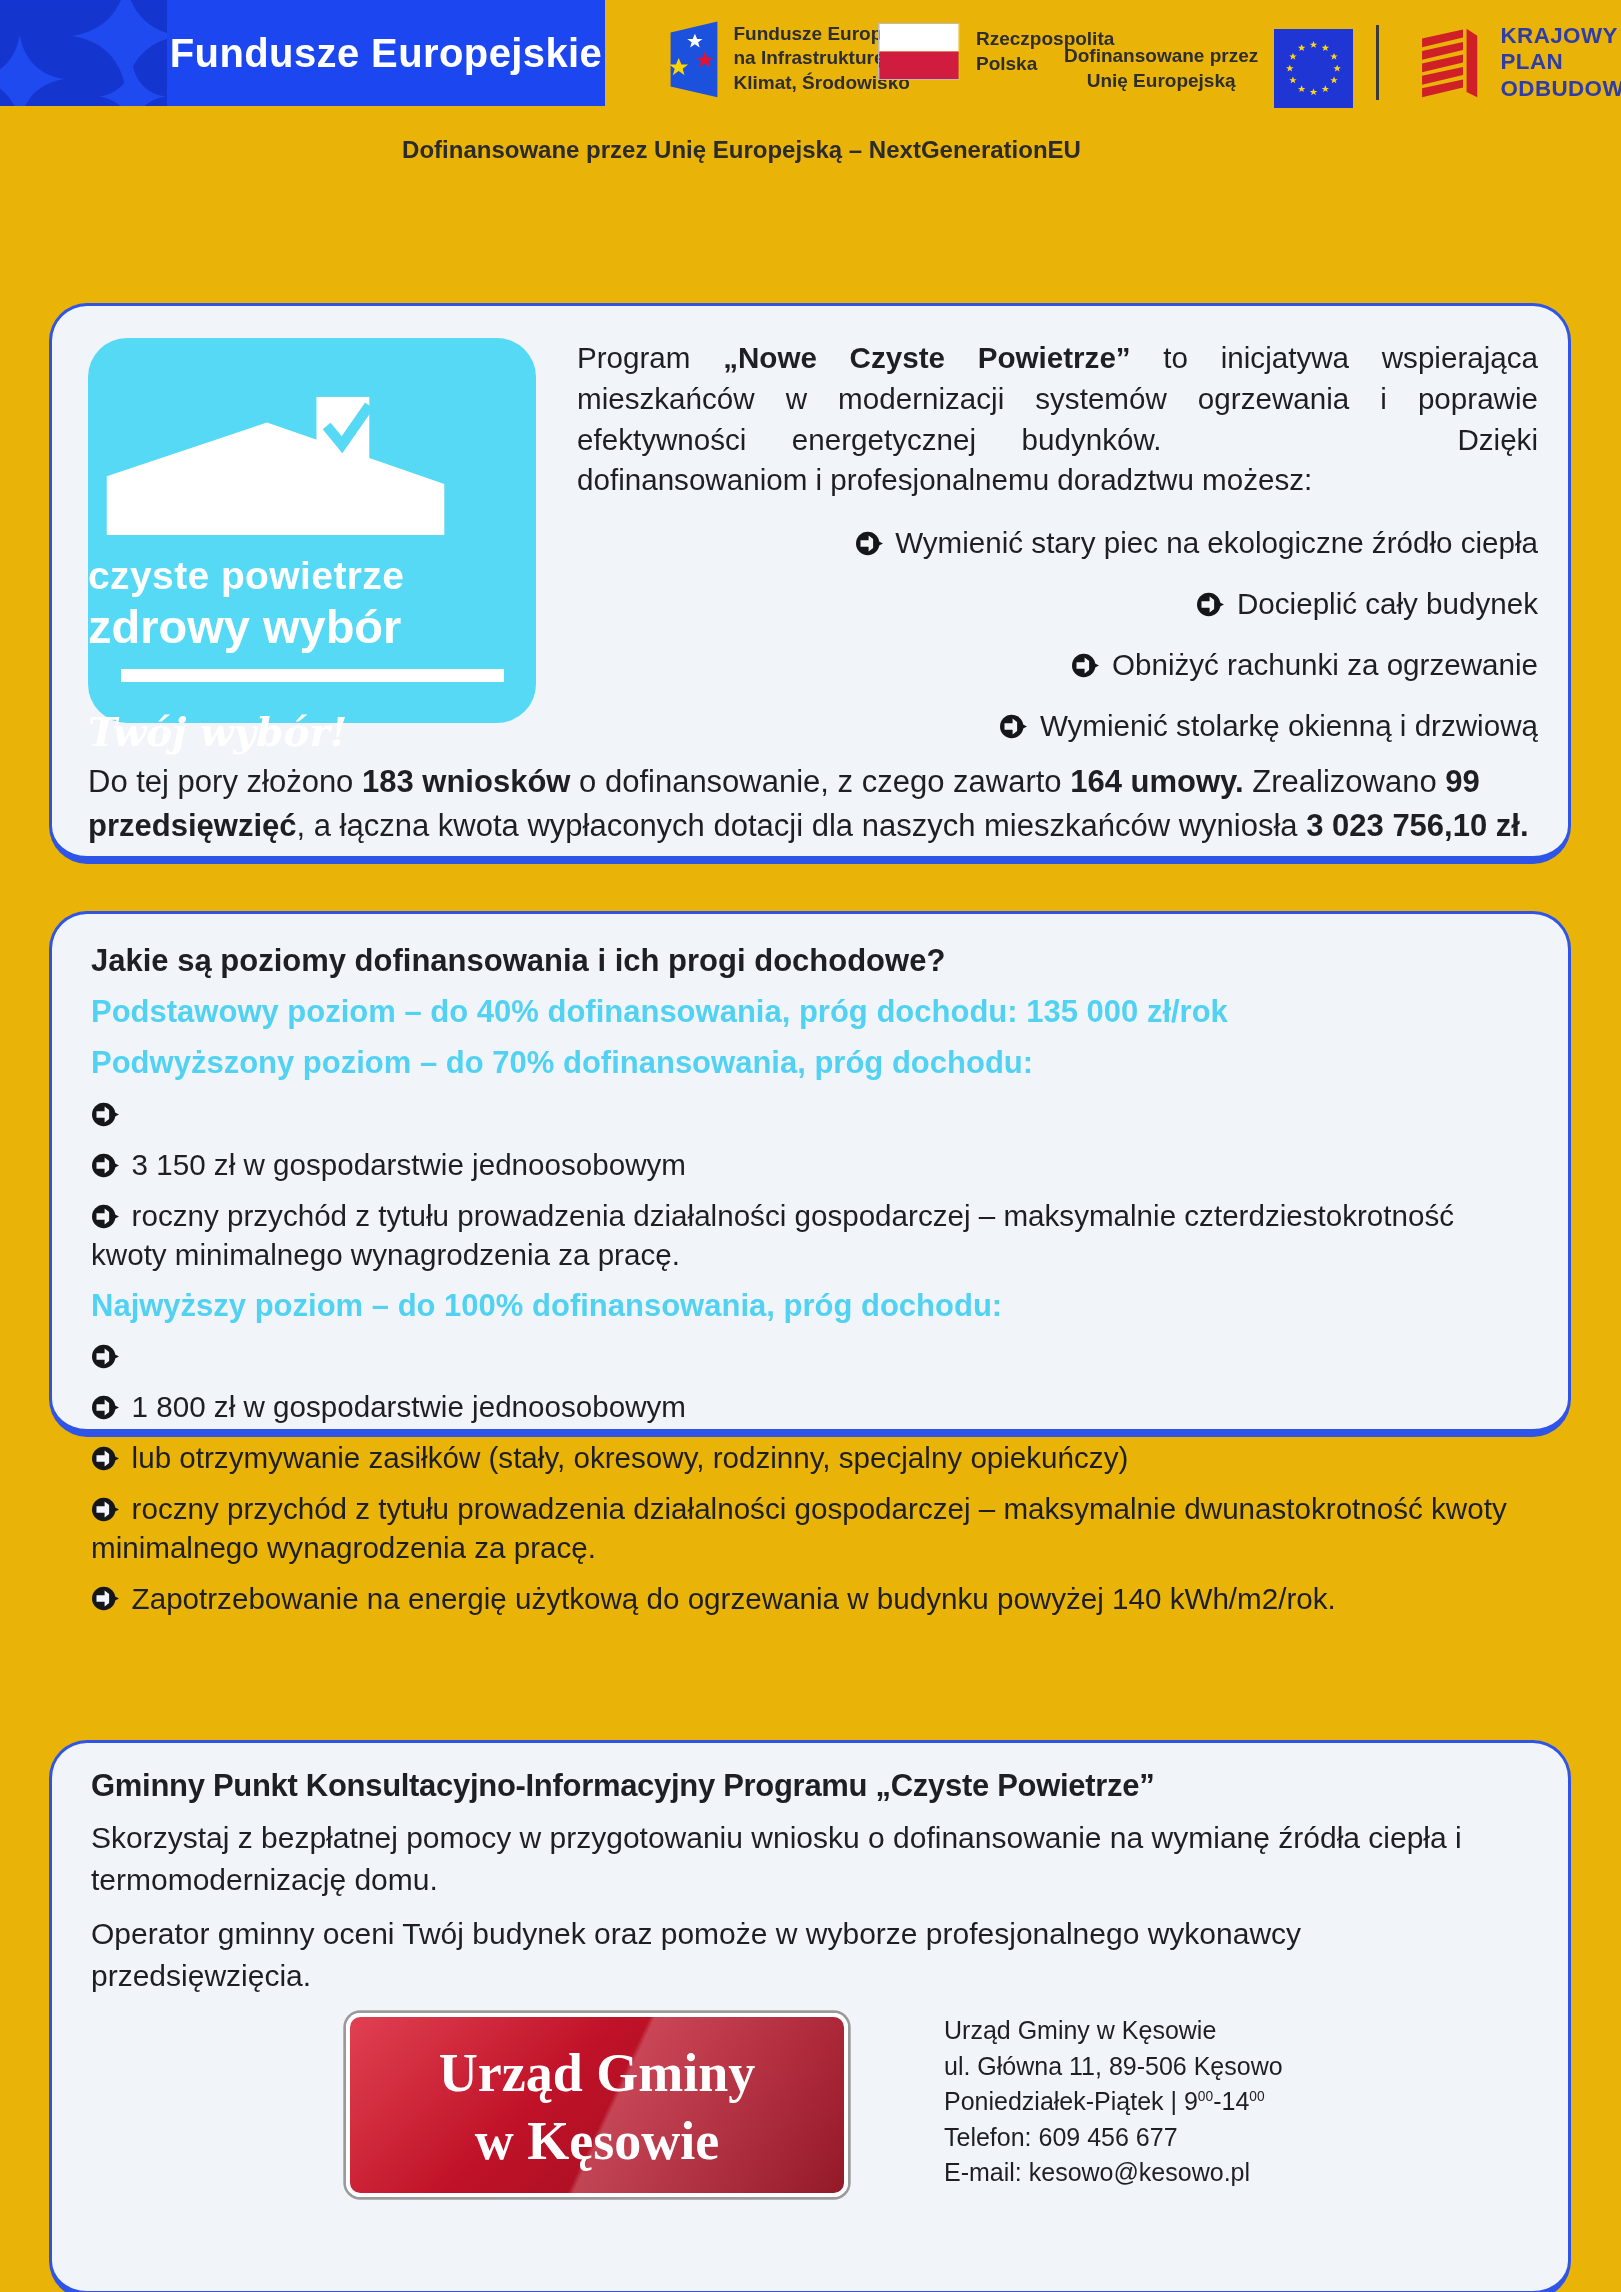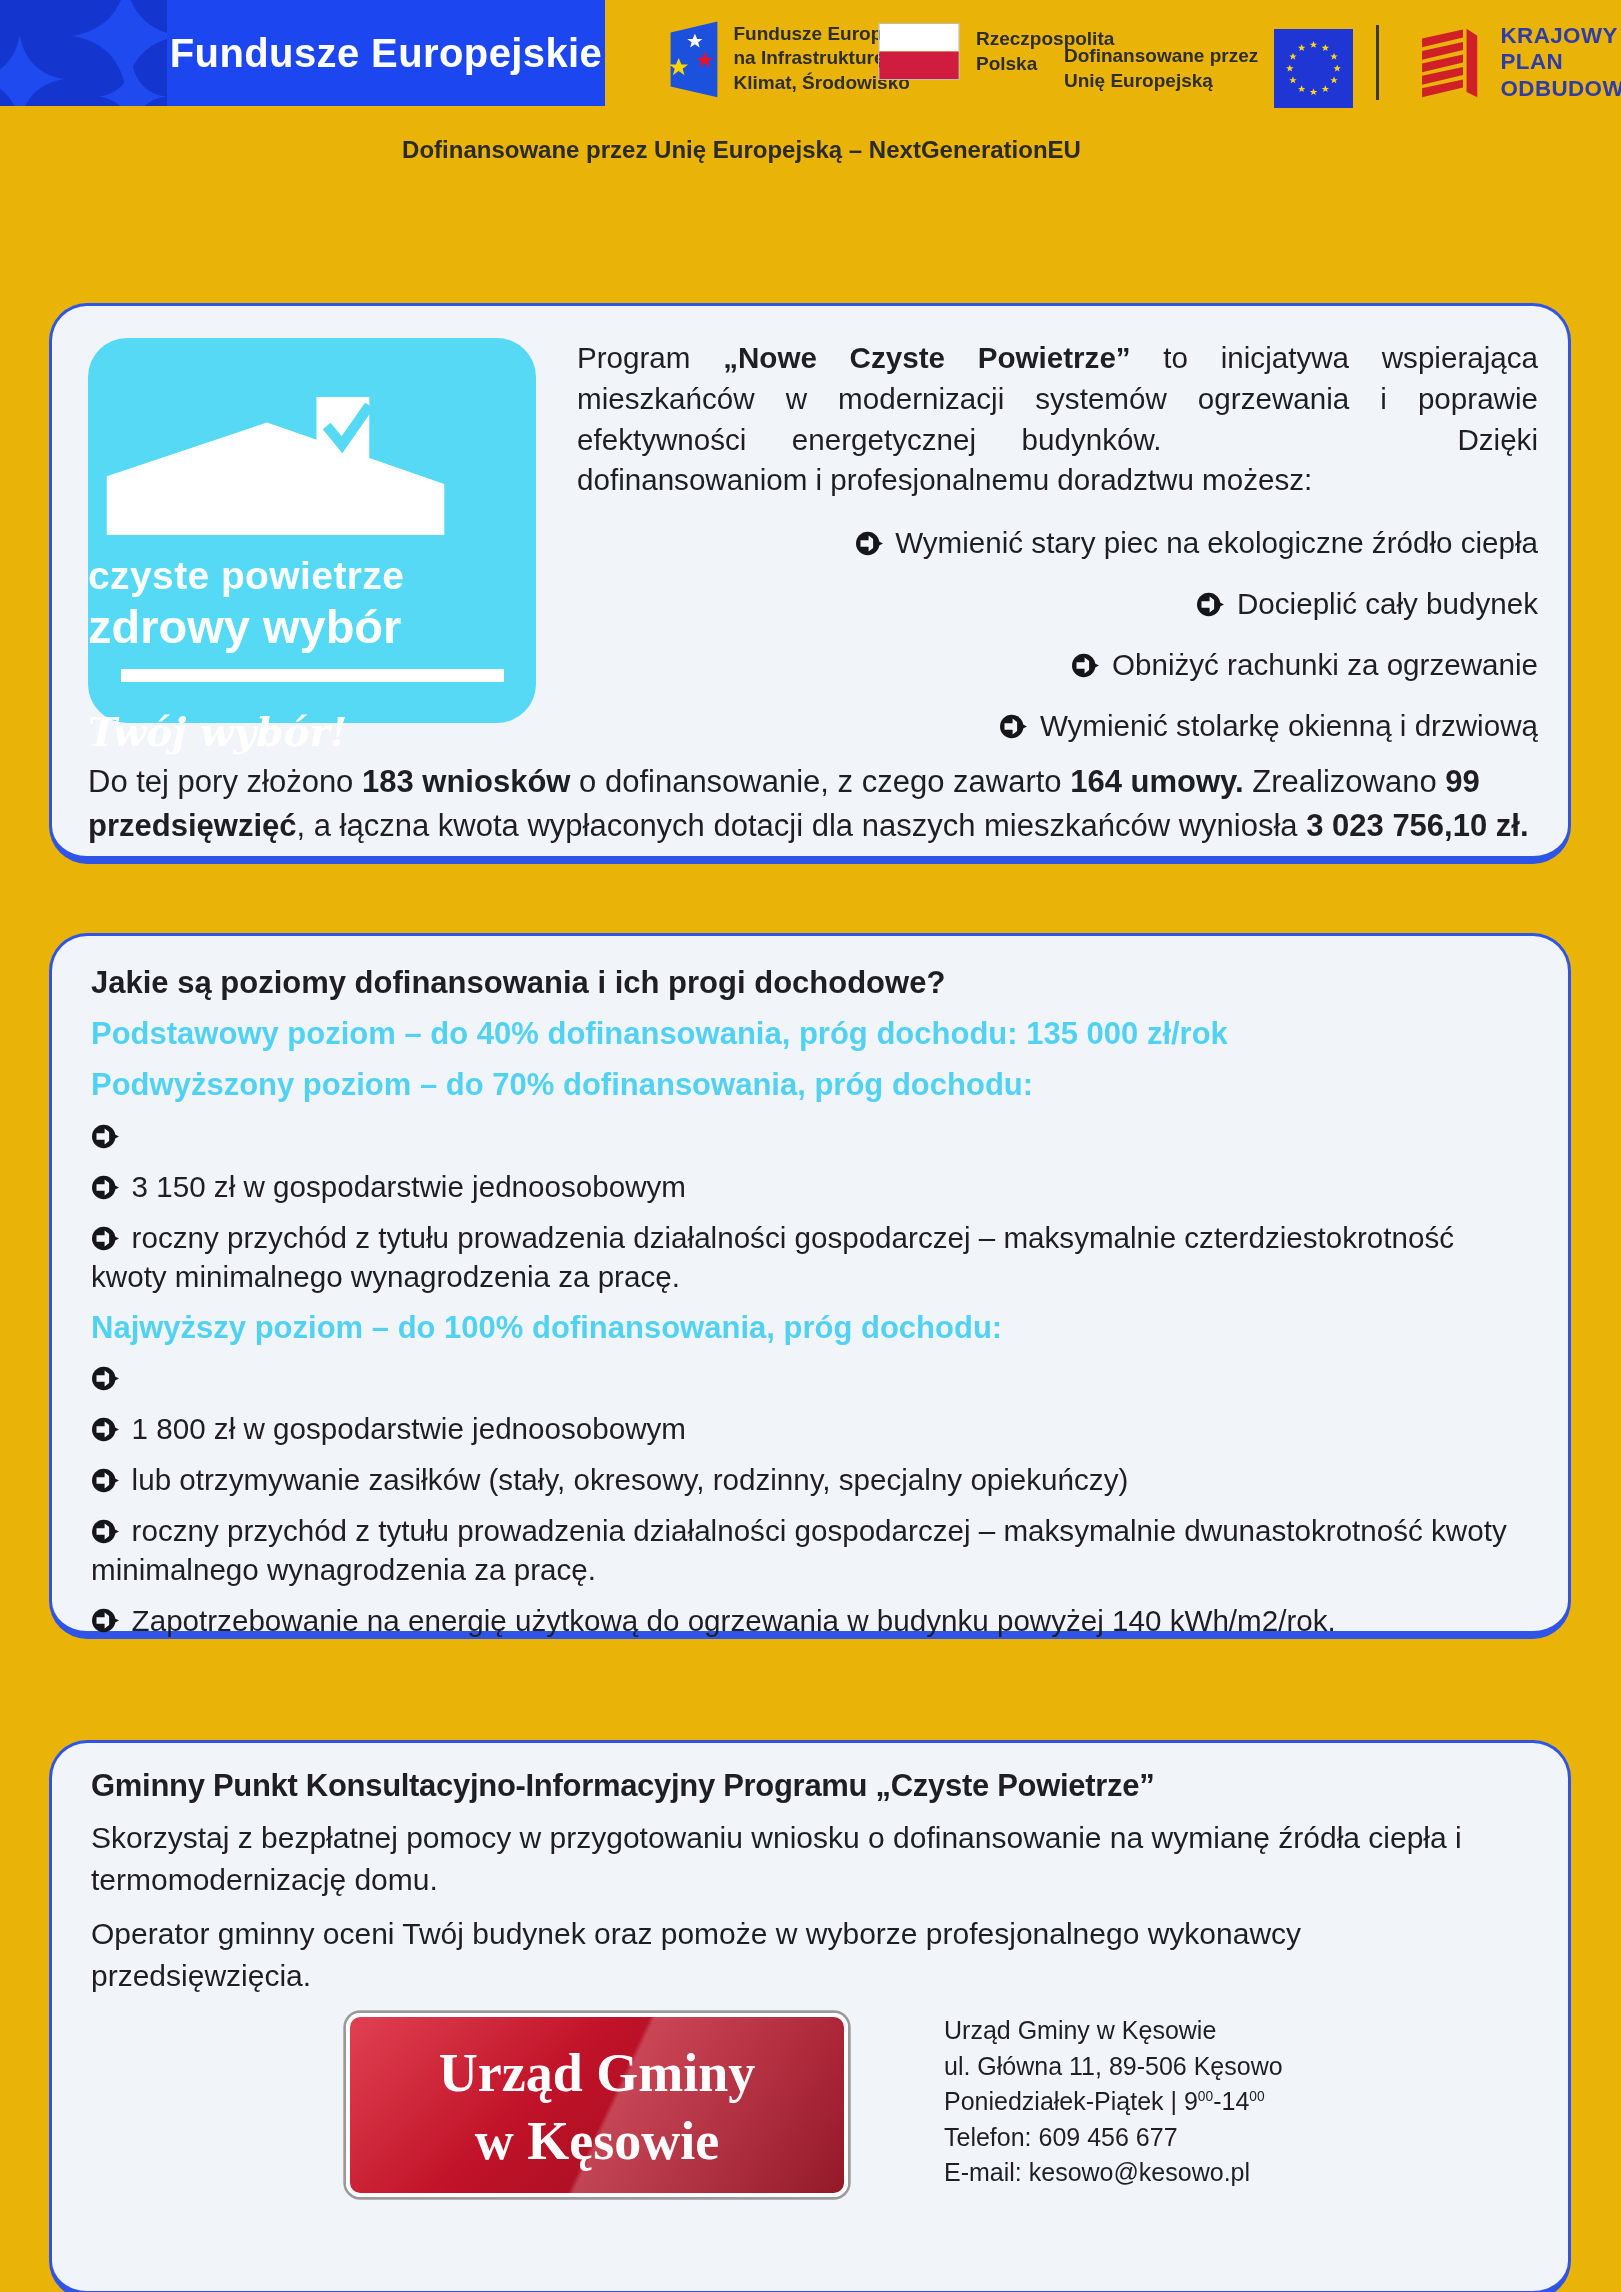--- a/index.html
+++ b/index.html
@@ -9,31 +9,31 @@
   
   .banner { position:absolute; left:0; top:0; width:605px; height:106px; background:#1c47f0; display:flex; align-items:center; }
   .banner-deco { width:167px; height:106px; flex:0 0 auto; overflow:hidden; }
   .banner-title { flex:1; text-align:center; color:#ffffff; font-weight:bold; font-size:40px; letter-spacing:0.4px; }
 
   .logo-group { position:absolute; display:flex; align-items:center; }
   .logo-text { font-size:19px; font-weight:bold; color:#2e2e2e; line-height:1.28; }
   .lg-infra { left:667px; top:18px; gap:12.5px; }
   .lg-poland { left:878px; top:23px; gap:16px; }
   .lg-eufund { left:1064px; top:29px; gap:16px; }
-  .lg-eufund .logo-text { text-align:left; }
+  .lg-eufund .logo-text { text-align:center; }
   .lg-kpo { left:1422px; top:23px; gap:12.5px; }
   .lg-kpo .logo-text { color:#2e3ca8; font-size:22.4px; line-height:1.18; letter-spacing:0.4px; }
   .header-divider { position:absolute; left:1376px; top:25px; width:2.7px; height:75px; background:#3a3a3a; }
   .flag-pl { border:0.9px solid #bcbcbc; }
   .subtitle { position:absolute; left:0; top:136px; width:1483px; text-align:center; font-weight:bold; font-size:24px; color:#2b2b2b; }
 
   
   .box { position:absolute; left:49px; width:1522px; background:#f1f4f9; border:3.6px solid #2e55e8; border-bottom-width:8px; border-radius:38px; }
   .box1 { top:303px; height:561px; padding:32px 30px 16px 36px; }
-  .box2 { top:933px; height:706px; padding:29px 39px; }
+  .box2 { top:911px; height:526px; padding:29px 39px; }
   .box3 { top:1740px; height:559px; padding:25px 39px; }
 
   
   .box1-grid { display:grid; grid-template-columns:448px 1fr; column-gap:41px; }
   .logo-card { width:448px; height:385px; background:#55d9f5; border-radius:39px; text-align:left; padding-top:50px; color:#ffffff; }
   .cp1 { font-size:39px; font-weight:bold; margin-top:12.5px; letter-spacing:0.4px; }
   .cp2 { font-size:47px; font-weight:bold; margin-top:1.8px; }
   .cp-bar { width:383px; height:13.4px; background:#ffffff; margin:14.3px auto 27px auto; }
   .cp3 { font-family:"DejaVu Serif","Liberation Serif",serif; font-style:italic; font-weight:bold; font-size:39px; }
   .intro { font-size:29.6px; line-height:1.38; text-align:justify; }

